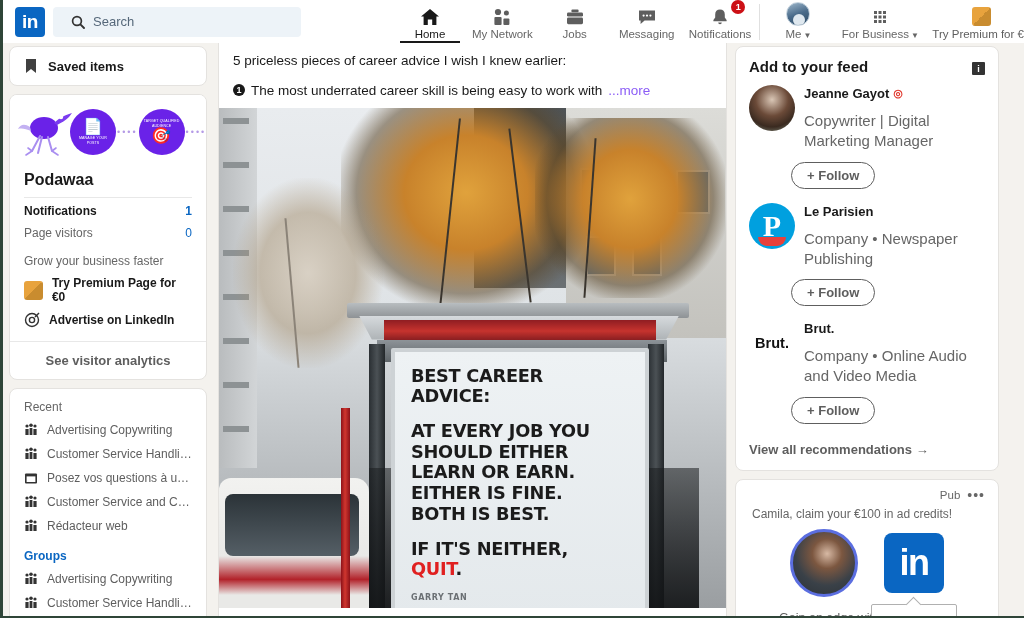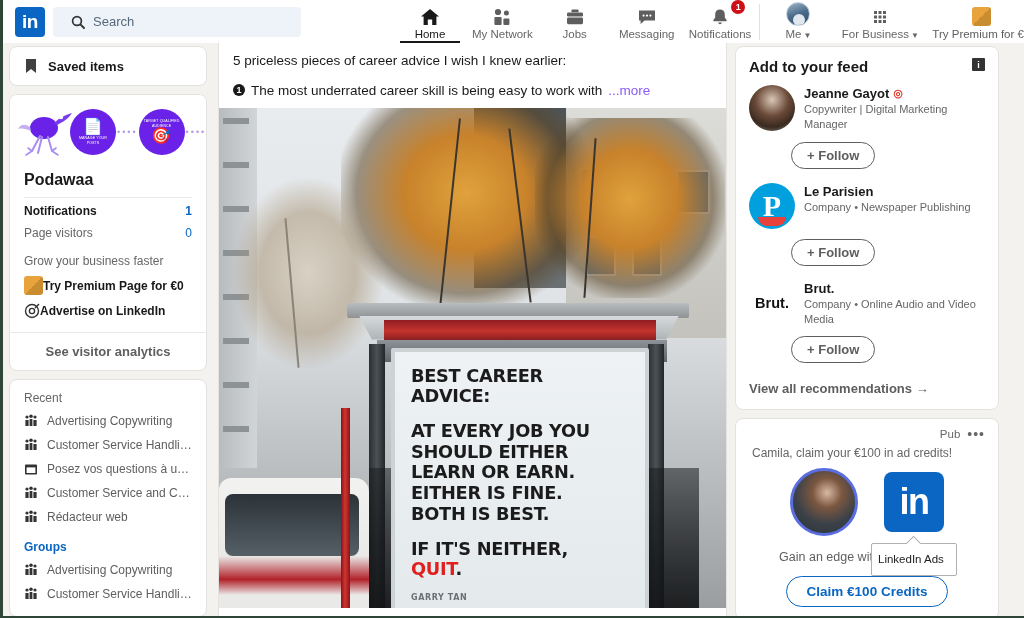--- a/index.html
+++ b/index.html
@@ -129,21 +129,21 @@
   .pstat {
     display: flex; justify-content: space-between; align-items: center;
     padding: 6px 14px 2px; font-size: 12px; cursor: pointer;
   }
   .pstat .k { color: #191919; font-weight: bold; }
   .pstat.muted .k { color: #666; font-weight: normal; }
   .pstat .v { color: #0a66c2; font-weight: bold; }
   .pstat.muted .v { color: #0a66c2; font-weight: normal; }
   .grow-title { font-size: 12px; color: #666; padding: 12px 14px 4px; }
   .grow-row {
-    display: flex; align-items: center; gap: 0;
+    display: flex; align-items: center; gap: 9px;
     padding: 4px 14px; font-size: 12px; font-weight: bold; color: #191919;
     cursor: pointer;
   }
   .hr-full { height: 1px; background: #e8e8e8; margin: 9px 0 0; }
   .see-analytics {
     text-align: center; font-size: 13px; font-weight: bold; color: #5e5e5e;
     padding: 11px 0; cursor: pointer;
   }
   .sec-title { font-size: 12px; color: #666; padding: 11px 14px 4px; }
   .sec-title.link { color: #0a66c2; font-weight: bold; cursor: pointer; }
@@ -275,21 +275,21 @@
     background: linear-gradient(90deg,#8c1219,#d0362f 45%,#8c1219);
   }
   .dark-band {
     position:absolute; left:150px; bottom:0; width:330px; height:140px;
     background: linear-gradient(180deg, rgba(25,28,30,.55), rgba(18,20,22,.92));
   }
 
   
   .r-card { margin-top: 46px; }
   .r-head {
-    display: flex; justify-content: space-between; align-items: flex-start;
+    display: flex; justify-content: space-between; align-items: flex-end;
     padding: 11px 13px 6px; font-size: 15px; font-weight: bold; color: #191919;
   }
   .info-ic {
     width: 13px; height: 13px; background: #333; color: #fff;
     font-size: 9px; font-weight: bold; display: flex;
     align-items: center; justify-content: center; border-radius: 1px; cursor: pointer;
   }
   .feed-item { display: flex; gap: 9px; padding: 4px 13px 2px; }
   .fi-av { width: 46px; height: 46px; border-radius: 50%; flex: none; overflow: hidden; }
   .av-jeanne {
@@ -307,21 +307,21 @@
   .av-brut {
     background: transparent; display: flex; align-items: center; justify-content: center;
     font-size: 14.5px; font-weight: bold; color: #111;
   }
   .fi-body { padding-top: 1px; min-width: 0; }
   .fi-name {
     font-size: 13px; font-weight: bold; color: #191919;
     display: flex; align-items: center; gap: 4px;
   }
   .verif { color: #e03a2f; font-size: 11px; }
-  .fi-sub { font-size: 11px; color: #666; line-height: 1.35; margin-top: 1px; }
+  .fi-sub { font-size: 15px; color: #666; line-height: 1.35; margin-top: 10px; }
   .follow-btn {
     margin: 8px 0 10px 13px; display: inline-flex; align-items: center; gap: 4px;
     border: 1px solid #5e5e5e; color: #5e5e5e; background: #fff;
     border-radius: 16px; padding: 5px 15px; font-size: 13px; font-weight: bold;
     cursor: pointer;
   }
   .follow-wrap { padding-left: 42px; }
   .viewall {
     padding: 8px 13px 13px; font-size: 13px; font-weight: bold; color: #5e5e5e;
     cursor: pointer;

